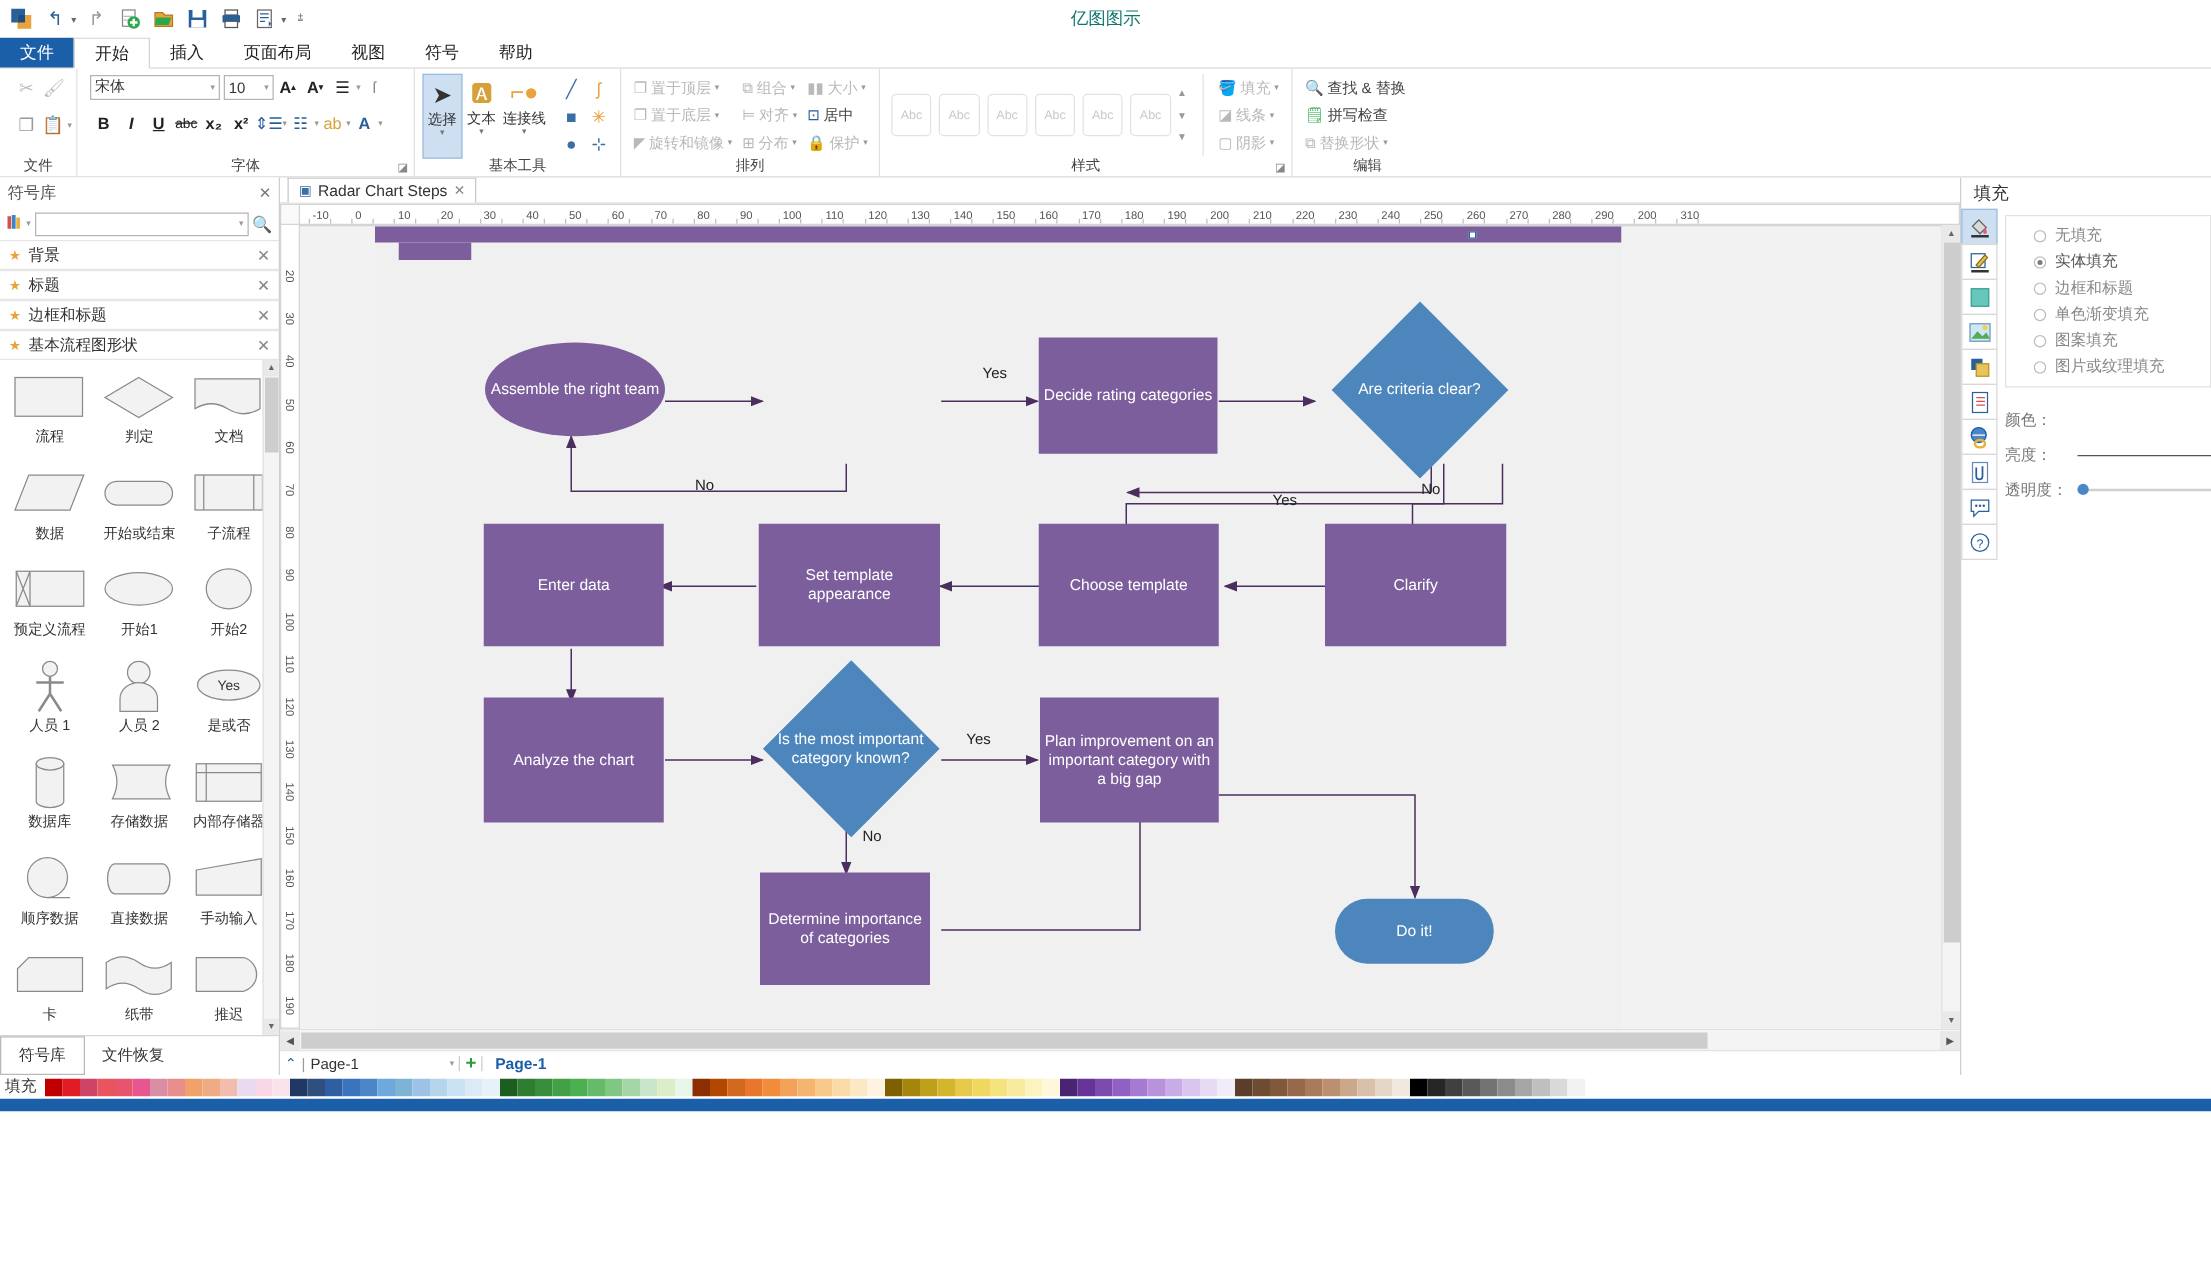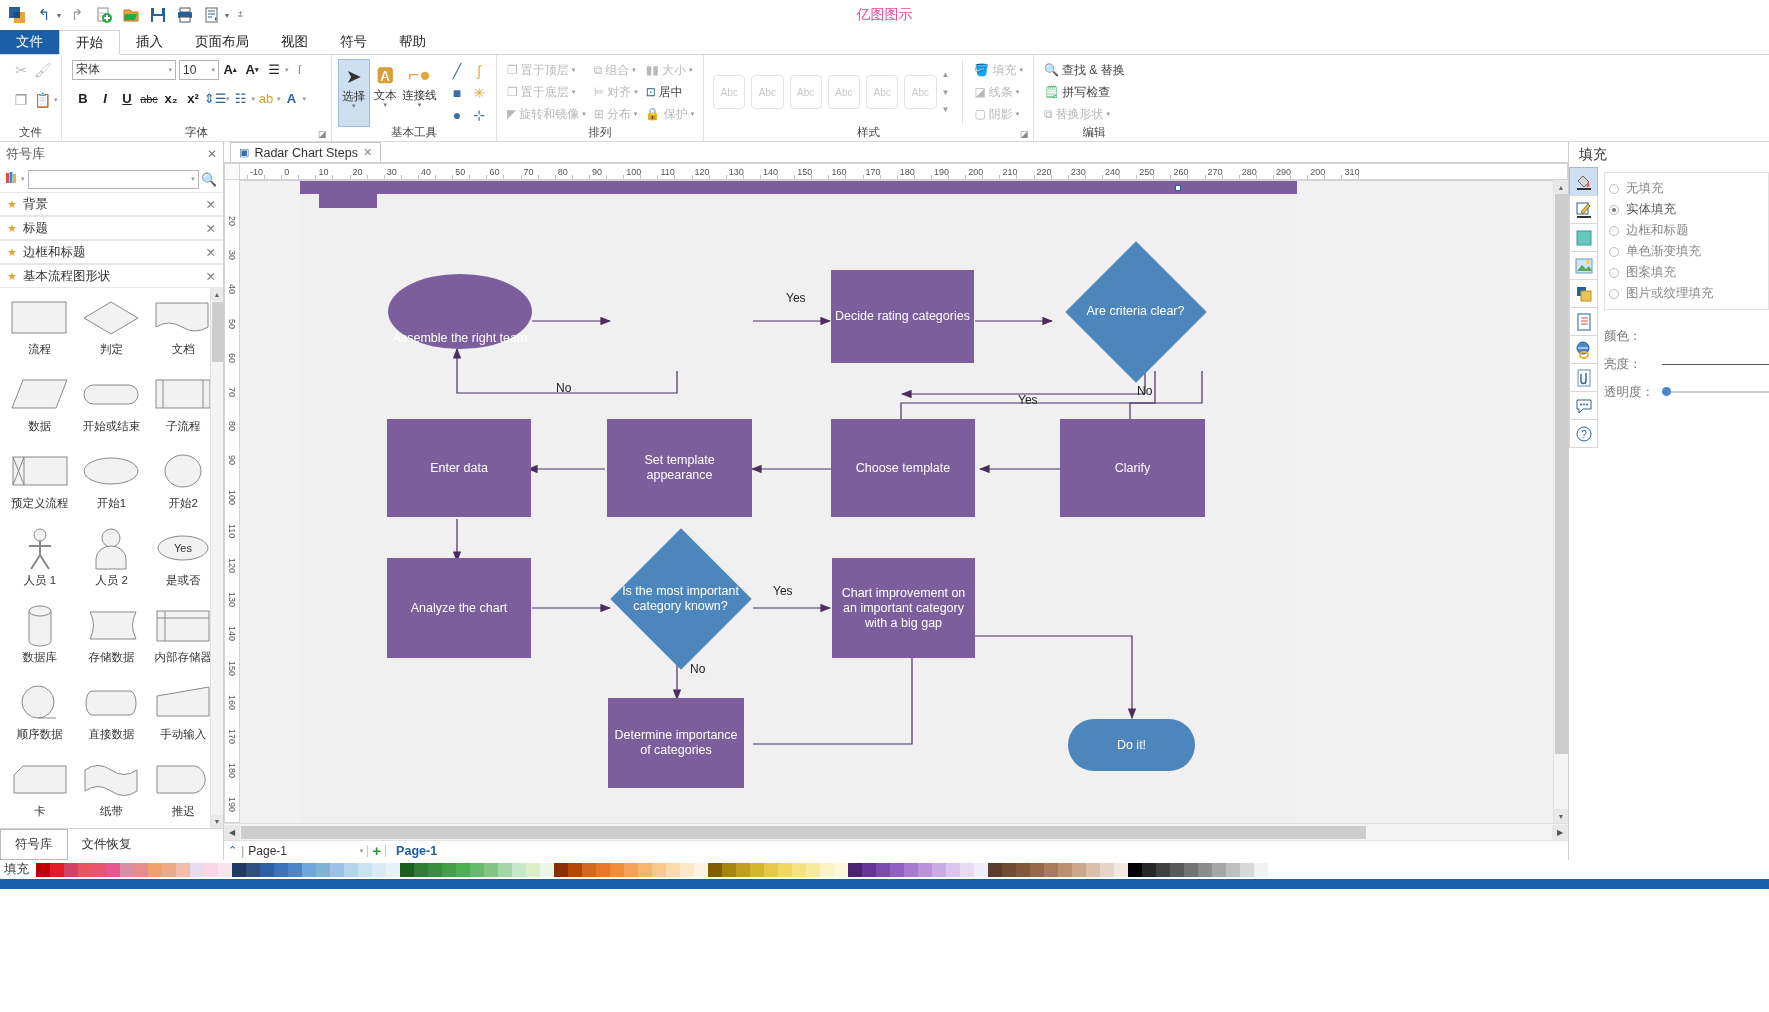--- a/index.html
+++ b/index.html
@@ -8,21 +8,21 @@
     width:1769px; height:1012px;
     font-family:"Liberation Sans", sans-serif;
     font-size:12px; color:#333; background:#fff;
     overflow:hidden; position:relative;
   }
 
   
   .qat { height:30px; display:flex; align-items:center; padding:0 6px; gap:5px; background:#fff; position:relative; }
   .qat .qicon { width:22px; height:22px; display:flex; align-items:center; justify-content:center; font-size:15px; cursor:pointer; }
   .qat .sep-arrow { font-size:8px; color:#666; margin-left:-3px; }
-  .app-title { position:absolute; left:0; right:0; text-align:center; font-size:14px; color:#ec4899; pointer-events:none; }
+  .app-title { position:absolute; left:0; right:0; text-align:center; font-size:14px; color:#0f766e; pointer-events:none; }
 
   
   .menubar { height:25px; display:flex; align-items:stretch; background:#fff; border-bottom:1px solid #d4d4d4; }
   .menubar .mtab { padding:0 16px; display:flex; align-items:center; font-size:13.5px; color:#222; cursor:pointer; }
   .menubar .mtab.file { background:#1a5fa8; color:#fff; }
   .menubar .mtab.active { border:1px solid #d4d4d4; border-bottom:1px solid #fff; margin-bottom:-1px; background:#fff; }
 
   
   .ribbon { height:87px; background:#fff; border-bottom:1px solid #d9d9d9; display:flex; position:relative; }
   .rgroup { position:relative; display:flex; flex-direction:column; padding:4px 6px 0 6px; border-right:1px solid #e2e2e2; }
@@ -134,21 +134,21 @@
   .pagebar .divider { width:1px; height:12px; background:#ccc; }
 
   
   .fillpanel { width:201px; background:#fff; border-left:1px solid #cfcfcf; display:flex; flex-direction:column; }
   .fp-title { height:26px; display:flex; align-items:center; padding-left:10px; font-size:14px; color:#333; }
   .fp-body { flex:1; display:flex; }
   .fp-rail { width:29px; display:flex; flex-direction:column; }
   .fp-rail .ritem { height:29px; border:1px solid #d8d8d8; margin:-1px 0 0 0; display:flex; align-items:center; justify-content:center; font-size:14px; cursor:pointer; background:#fff; }
   .fp-rail .ritem.sel { background:#cddff0; border-color:#9dbde0; }
   .fp-content { flex:1; padding:4px 0 0 6px; }
-  .radio-group { border:1px solid #e2e2e2; padding:5px 4px; }
+  .radio-group { border:1px solid #e2e2e2; padding:5px 22px; }
   .radio-row { display:flex; align-items:center; gap:7px; height:21px; font-size:12.5px; color:#888; cursor:pointer; }
   .radio-row .rdo { width:10px; height:10px; border:1px solid #bdbdbd; border-radius:50%; background:#fff; position:relative; }
   .radio-row.on { color:#555; }
   .radio-row.on .rdo::after { content:""; position:absolute; left:2px; top:2px; width:4px; height:4px; border-radius:50%; background:#7a7a7a; }
   .fp-field { display:flex; align-items:center; height:28px; font-size:12.5px; color:#777; gap:6px; }
   .fp-field .lbl { width:52px; }
   .fp-field .line { flex:1; height:1px; background:#555; }
   .fp-field .slider { flex:1; height:2px; background:#d0d0d0; position:relative; }
   .fp-field .slider .knob { position:absolute; left:0; top:-4px; width:9px; height:9px; border-radius:50%; background:#4a86c8; }
 
@@ -839,21 +839,21 @@
                 <path d="M453,427 L530,427"></path>
                 <path d="M377,477 L377,518"></path>
                 <path d="M453,563 L612,563 L612,455"></path>
                 <path d="M675,455 L832,455 L832,537"></path>
               </g>
               <g stroke="#4b2e5e" stroke-width="1.2" fill="none">
                 <path d="M845,213 L845,190"></path>
               </g>
             </svg>
 
-            <div class="node ell" style="left:88px;top:93px;width:144px;height:75px;align-items:flex-end;">
+            <div class="node ell" style="left:88px;top:93px;width:144px;height:75px;">
               <span>Assemble the right team</span>
             </div>
 
 
             <div class="node rect" style="left:531px;top:89px;width:143px;height:93px;">
               <span>Decide rating categories</span>
             </div>
 
             <div class="node rect" style="left:760px;top:238px;width:145px;height:98px;">
               <span>Clarify</span>
@@ -876,21 +876,21 @@
             <div class="node rect" style="left:87px;top:377px;width:144px;height:100px;">
               <span>Analyze the chart</span>
             </div>
 
             <div class="node dia-wrap" style="left:308px;top:364px;width:145px;height:107px;">
               <div class="dia-bg" style="width:100px;height:100px;left:23px;top:4px;"></div>
               <span class="dia-txt">Is the most important category known?</span>
             </div>
 
             <div class="node rect" style="left:532px;top:377px;width:143px;height:100px;">
-              <span>Chart improvement on an important category with a big gap</span>
+              <span>Plan improvement on an important category with a big gap</span>
             </div>
 
             <div class="node rect" style="left:308px;top:517px;width:136px;height:90px;">
               <span>Determine importance of categories</span>
             </div>
 
             <div class="node round" style="left:768px;top:538px;width:127px;height:52px;">
               <span>Do it!</span>
             </div>
 

